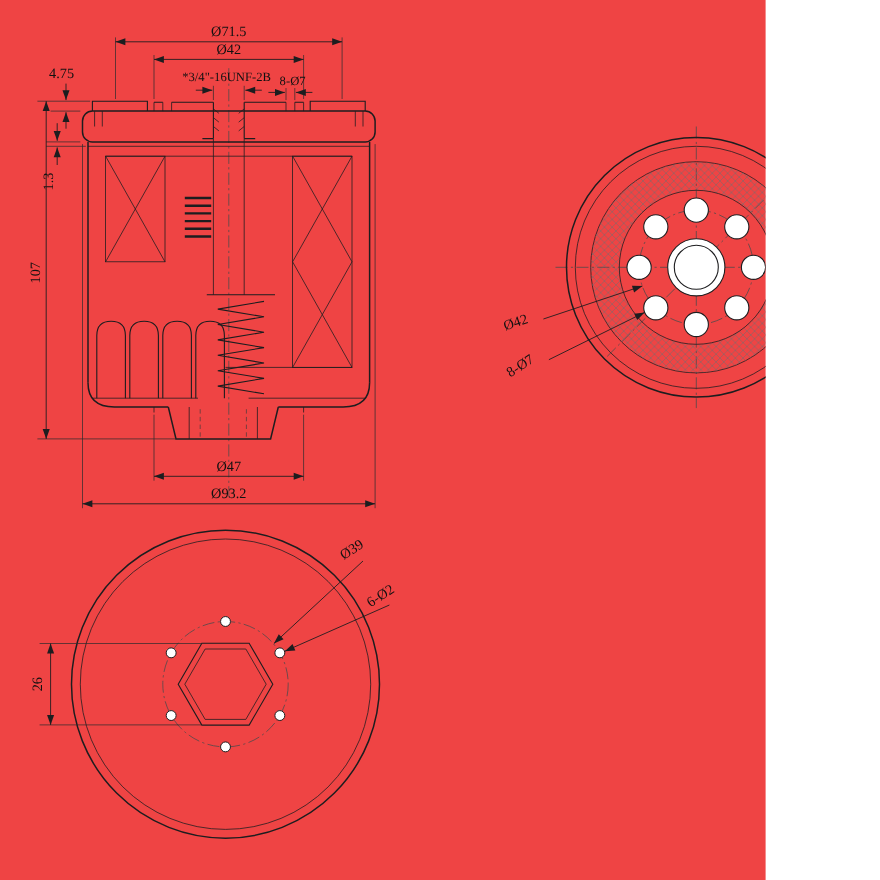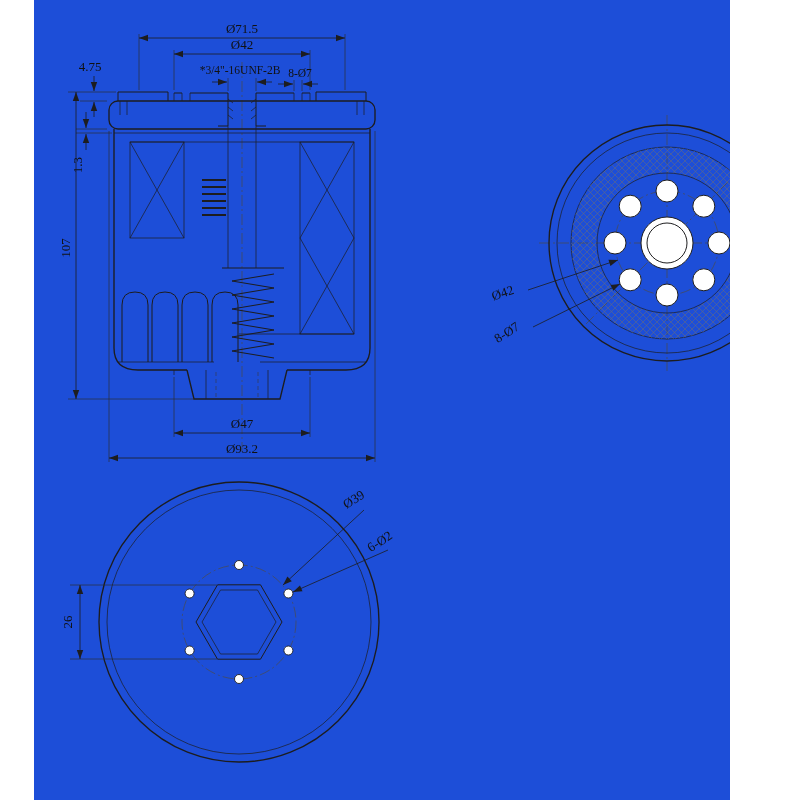--- a/index.html
+++ b/index.html
@@ -1,19 +1,18 @@
 <!DOCTYPE html>
 <html><head>
 <meta charset="utf-8">
 <style>
   html,body{margin:0;padding:0;background:#ffffff;}
   .canvas{
-    width:696px;height:800px;background:#1d4ed8;position:relative;overflow:hidden;
+    width:696px;height:800px;background:#ef4444;position:relative;overflow:hidden;
     font-family:"Liberation Serif","DejaVu Serif",serif;
-    margin-left:34px;
   }
   svg{position:absolute;top:0;left:0;}
   text{
     font-family:"Liberation Serif","DejaVu Serif",serif;
     font-size:13px;fill:#111;
   }
   .dim-sm{font-size:11.5px;}
   .part{stroke:#1d1d1f;fill:none;}
   .thin{stroke-width:0.7;}
   .med{stroke-width:1;}

